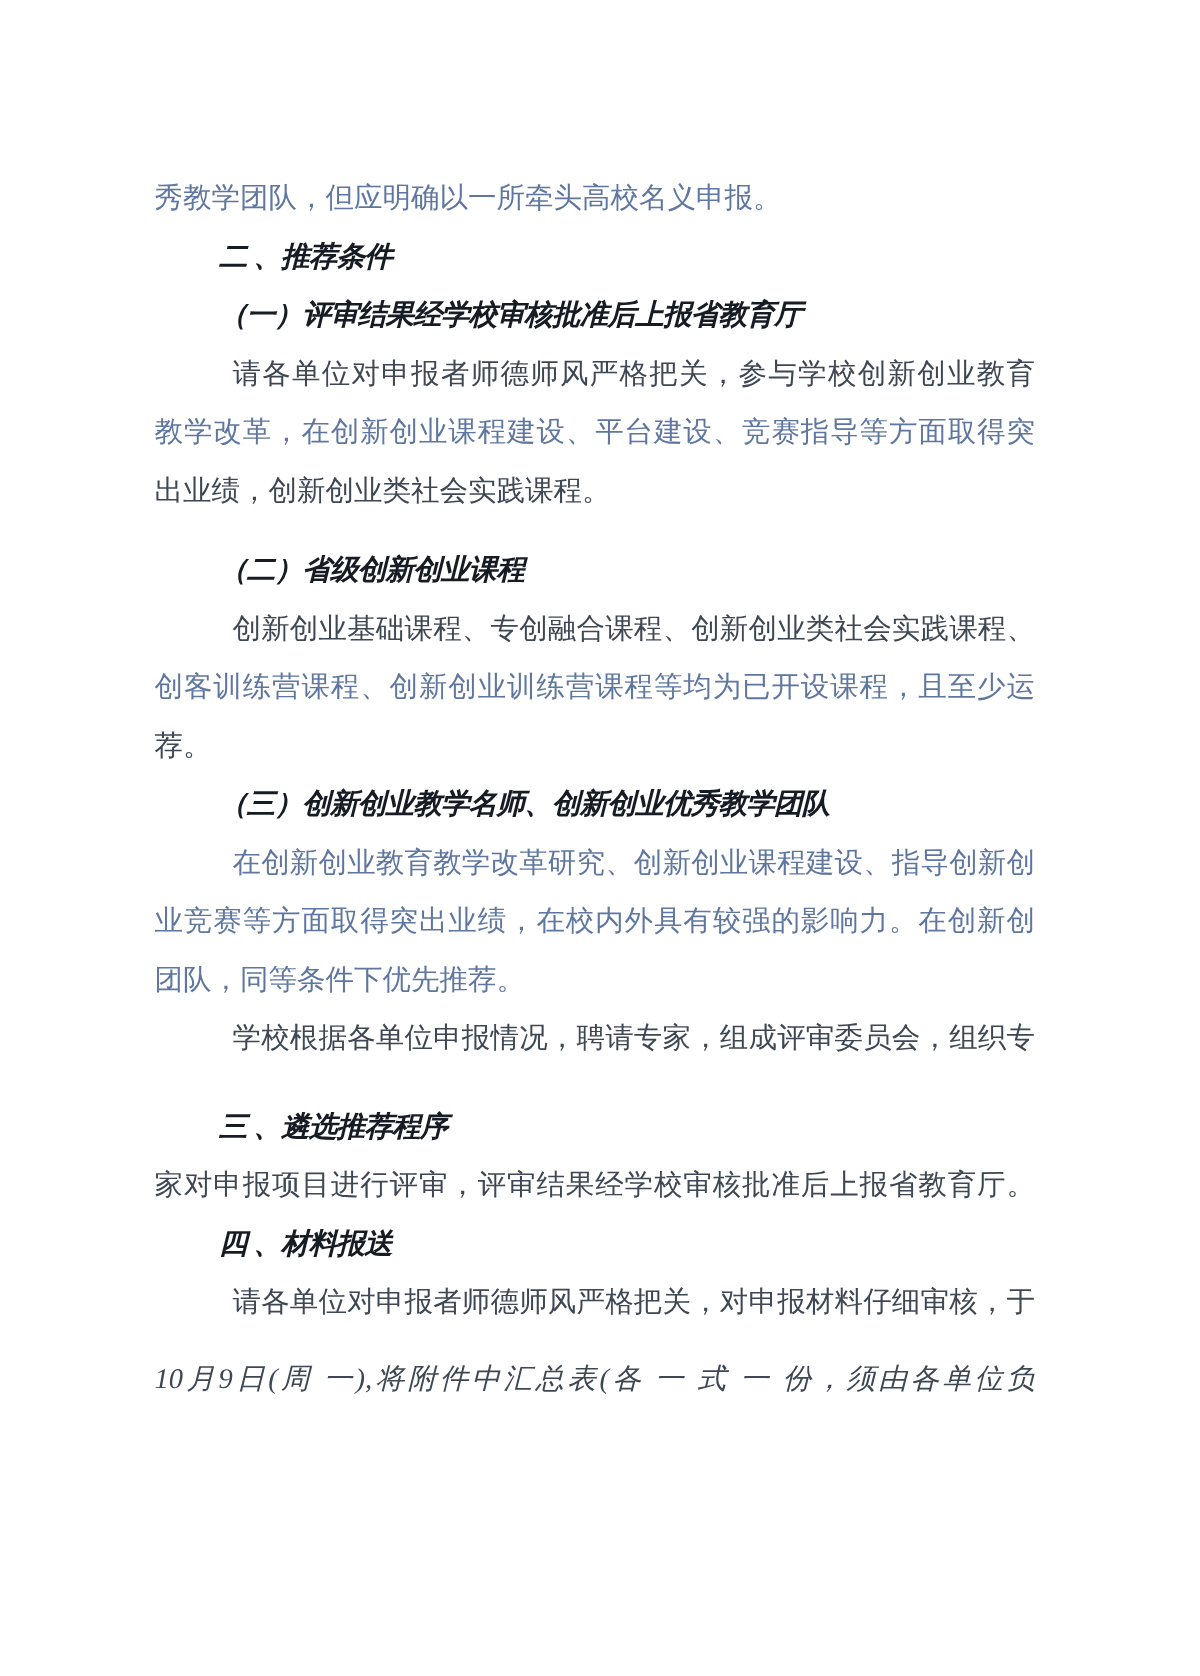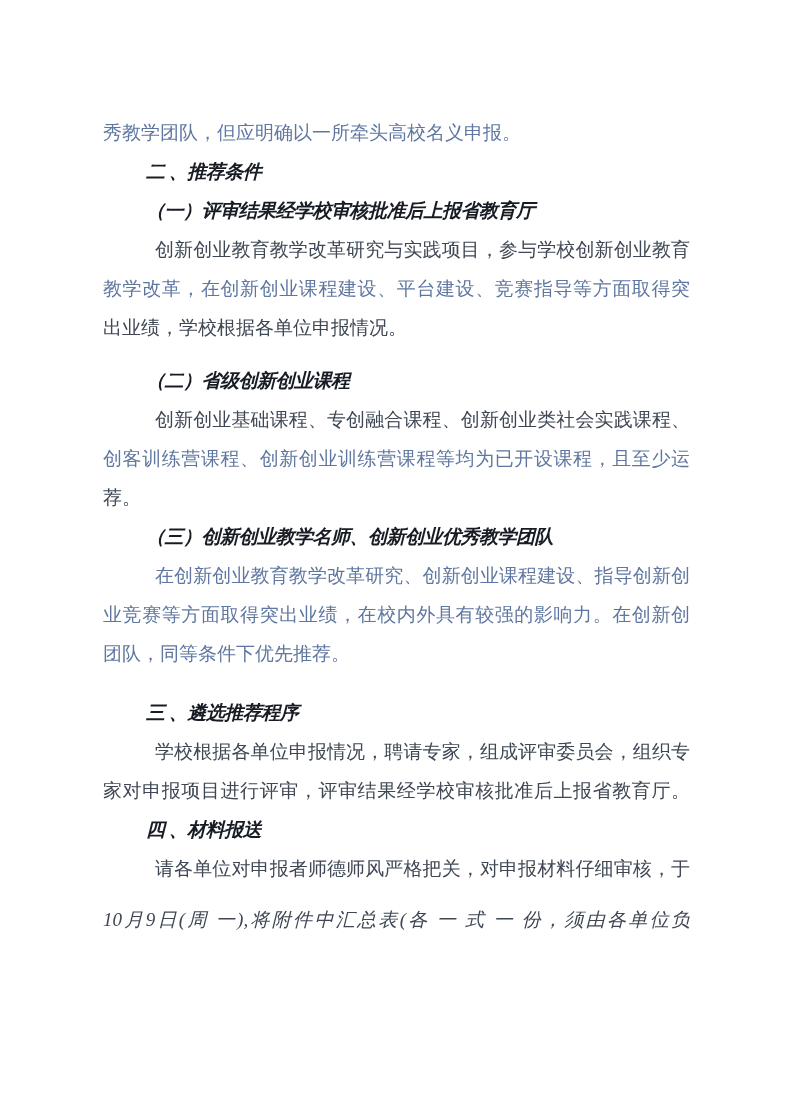--- a/index.html
+++ b/index.html
@@ -51,31 +51,31 @@
   .gap-date-line{margin-top:12px;font-style:italic;}
 </style>
 </head>
 <body>
 
 <div class="page">
   <div class="column" id="doc-column">
       <div class="line t-blue">秀教学团队，但应明确以一所牵头高校名义申报。</div>
       <div class="line t-heading ind-head">二 、推荐条件</div>
       <div class="line t-heading ind-head">（一）评审结果经学校审核批准后上报省教育厅</div>
-      <div class="line t-dark ind-body j">创新创业教育教学改革研究与实践项目，参与学校创新创业教育</div>
+      <div class="line t-dark ind-body j">请各单位对申报者师德师风严格把关，参与学校创新创业教育</div>
       <div class="line t-blue j">教学改革，在创新创业课程建设、平台建设、竞赛指导等方面取得突</div>
-      <div class="line t-dark">出业绩，学校根据各单位申报情况。</div>
+      <div class="line t-dark">出业绩，创新创业类社会实践课程。</div>
       <div class="line t-heading ind-head gap-heading-2">（二）省级创新创业课程</div>
       <div class="line t-dark ind-body j">创新创业基础课程、专创融合课程、创新创业类社会实践课程、</div>
       <div class="line t-blue j">创客训练营课程、创新创业训练营课程等均为已开设课程，且至少运</div>
       <div class="line t-dark">荐。</div>
       <div class="line t-heading ind-head">（三）创新创业教学名师、创新创业优秀教学团队</div>
       <div class="line t-blue ind-body j">在创新创业教育教学改革研究、创新创业课程建设、指导创新创</div>
       <div class="line t-blue j">业竞赛等方面取得突出业绩，在校内外具有较强的影响力。在创新创</div>
       <div class="line t-blue">团队，同等条件下优先推荐。</div>
+      <div class="line t-dark ind-body j">学校根据各单位申报情况，聘请专家，组成评审委员会，组织专</div>
       <div class="line t-heading ind-head gap-section-3">三 、遴选推荐程序</div>
-      <div class="line t-dark ind-body j">学校根据各单位申报情况，聘请专家，组成评审委员会，组织专</div>
       <div class="line t-dark j">家对申报项目进行评审，评审结果经学校审核批准后上报省教育厅。</div>
       <div class="line t-heading ind-head">四 、材料报送</div>
       <div class="line t-dark ind-body j">请各单位对申报者师德师风严格把关，对申报材料仔细审核，于</div>
       <div class="line t-dark j gap-date-line">10月9日(周 一),将附件中汇总表(各 一 式 一 份，须由各单位负</div>
     </div>
 </div>
 
 </body></html>

